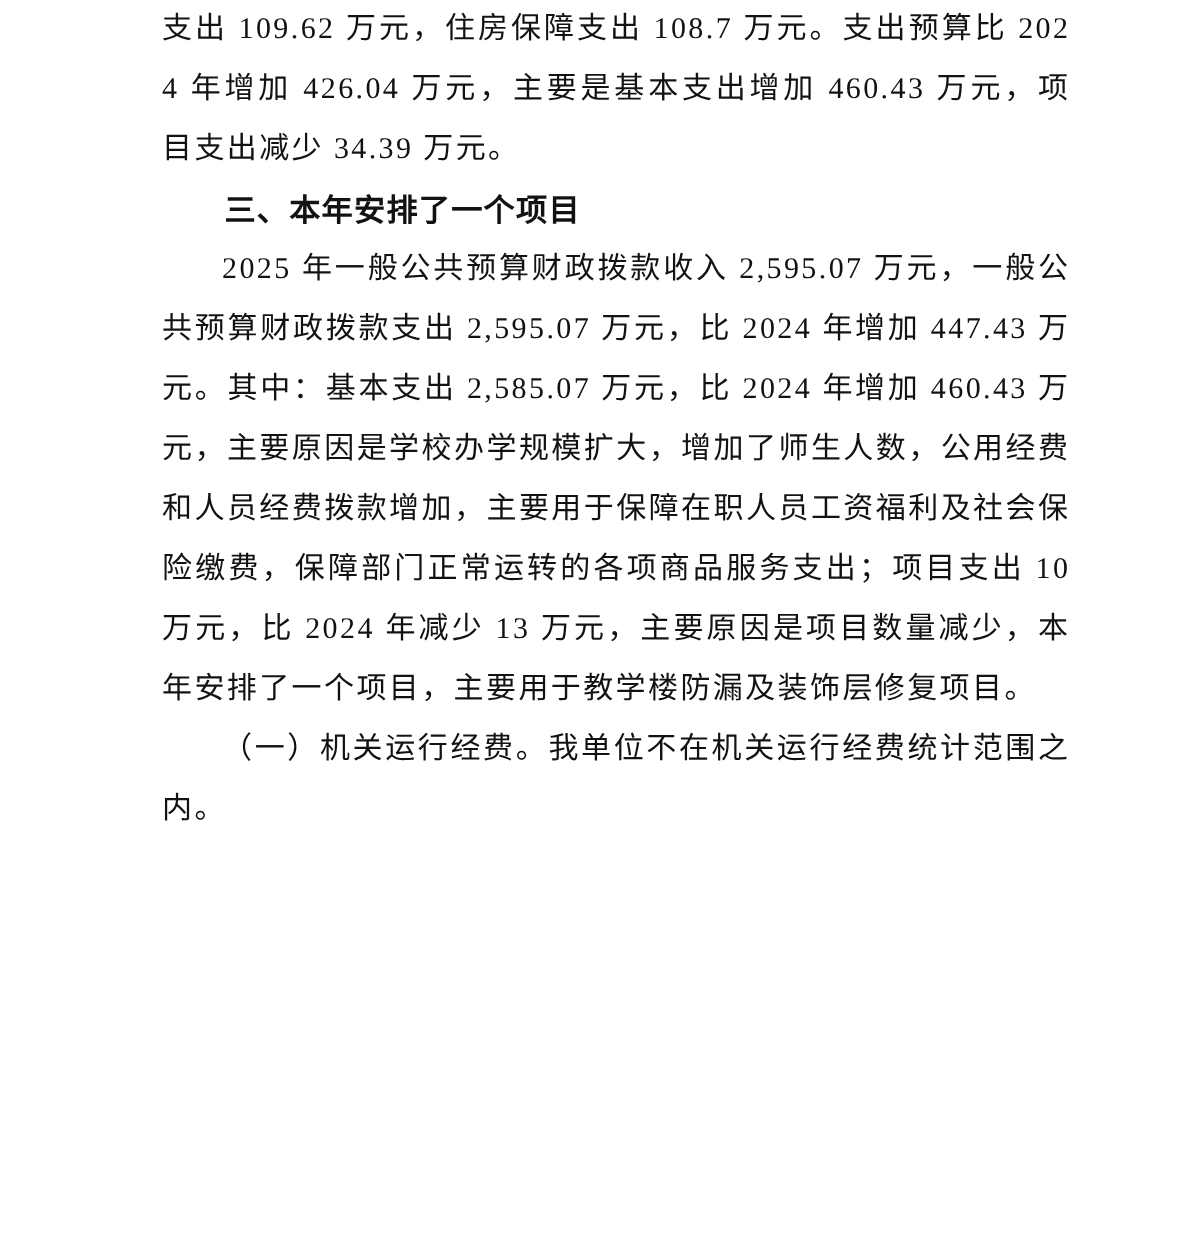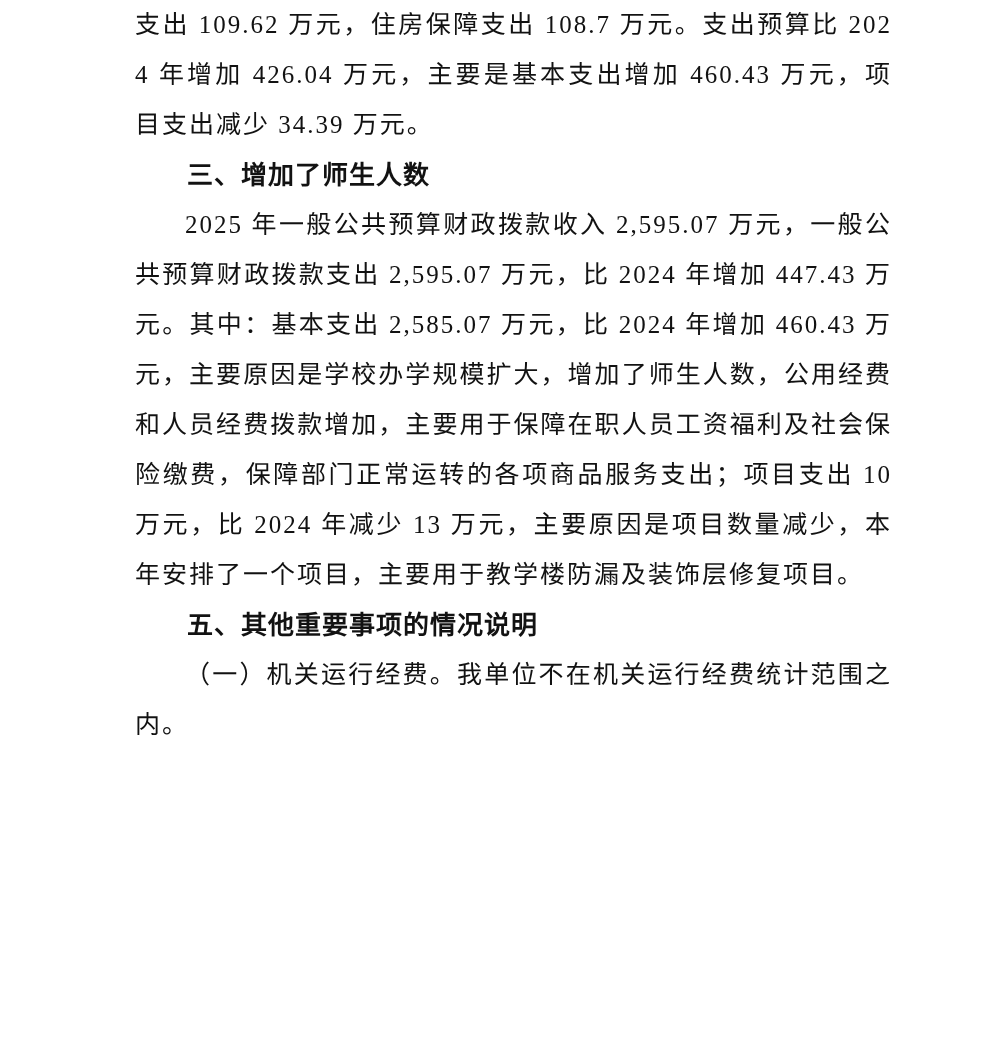--- a/index.html
+++ b/index.html
@@ -46,25 +46,24 @@
   }
 </style>
 </head>
 <body>
 
 <div class="page">
   <div class="text-column">
 
     <p class="para">支出 109.62 万元，住房保障支出 108.7 万元。支出预算比 2024 年增加 426.04 万元，主要是基本支出增加 460.43 万元，项目支出减少 34.39 万元。</p>
 
-    <h2 class="heading">三、增加了师生人数</h2>
+    <h2 class="heading">三、本年安排了一个项目</h2>
 
     <p class="para indent">2025 年一般公共预算财政拨款收入 2,595.07 万元，一般公共预算财政拨款支出 2,595.07 万元，比 2024 年增加 447.43 万元。其中：基本支出 2,585.07 万元，比 2024 年增加 460.43 万元，主要原因是学校办学规模扩大，增加了师生人数，公用经费和人员经费拨款增加，主要用于保障在职人员工资福利及社会保险缴费，保障部门正常运转的各项商品服务支出；项目支出 10 万元，比 2024 年减少 13 万元，主要原因是项目数量减少，本年安排了一个项目，主要用于教学楼防漏及装饰层修复项目。</p>
 
 
 
 
-    <h2 class="heading">五、其他重要事项的情况说明</h2>
 
     <p class="para indent">（一）机关运行经费。我单位不在机关运行经费统计范围之内。</p>
 
   </div>
 </div>
 
 </body></html>

